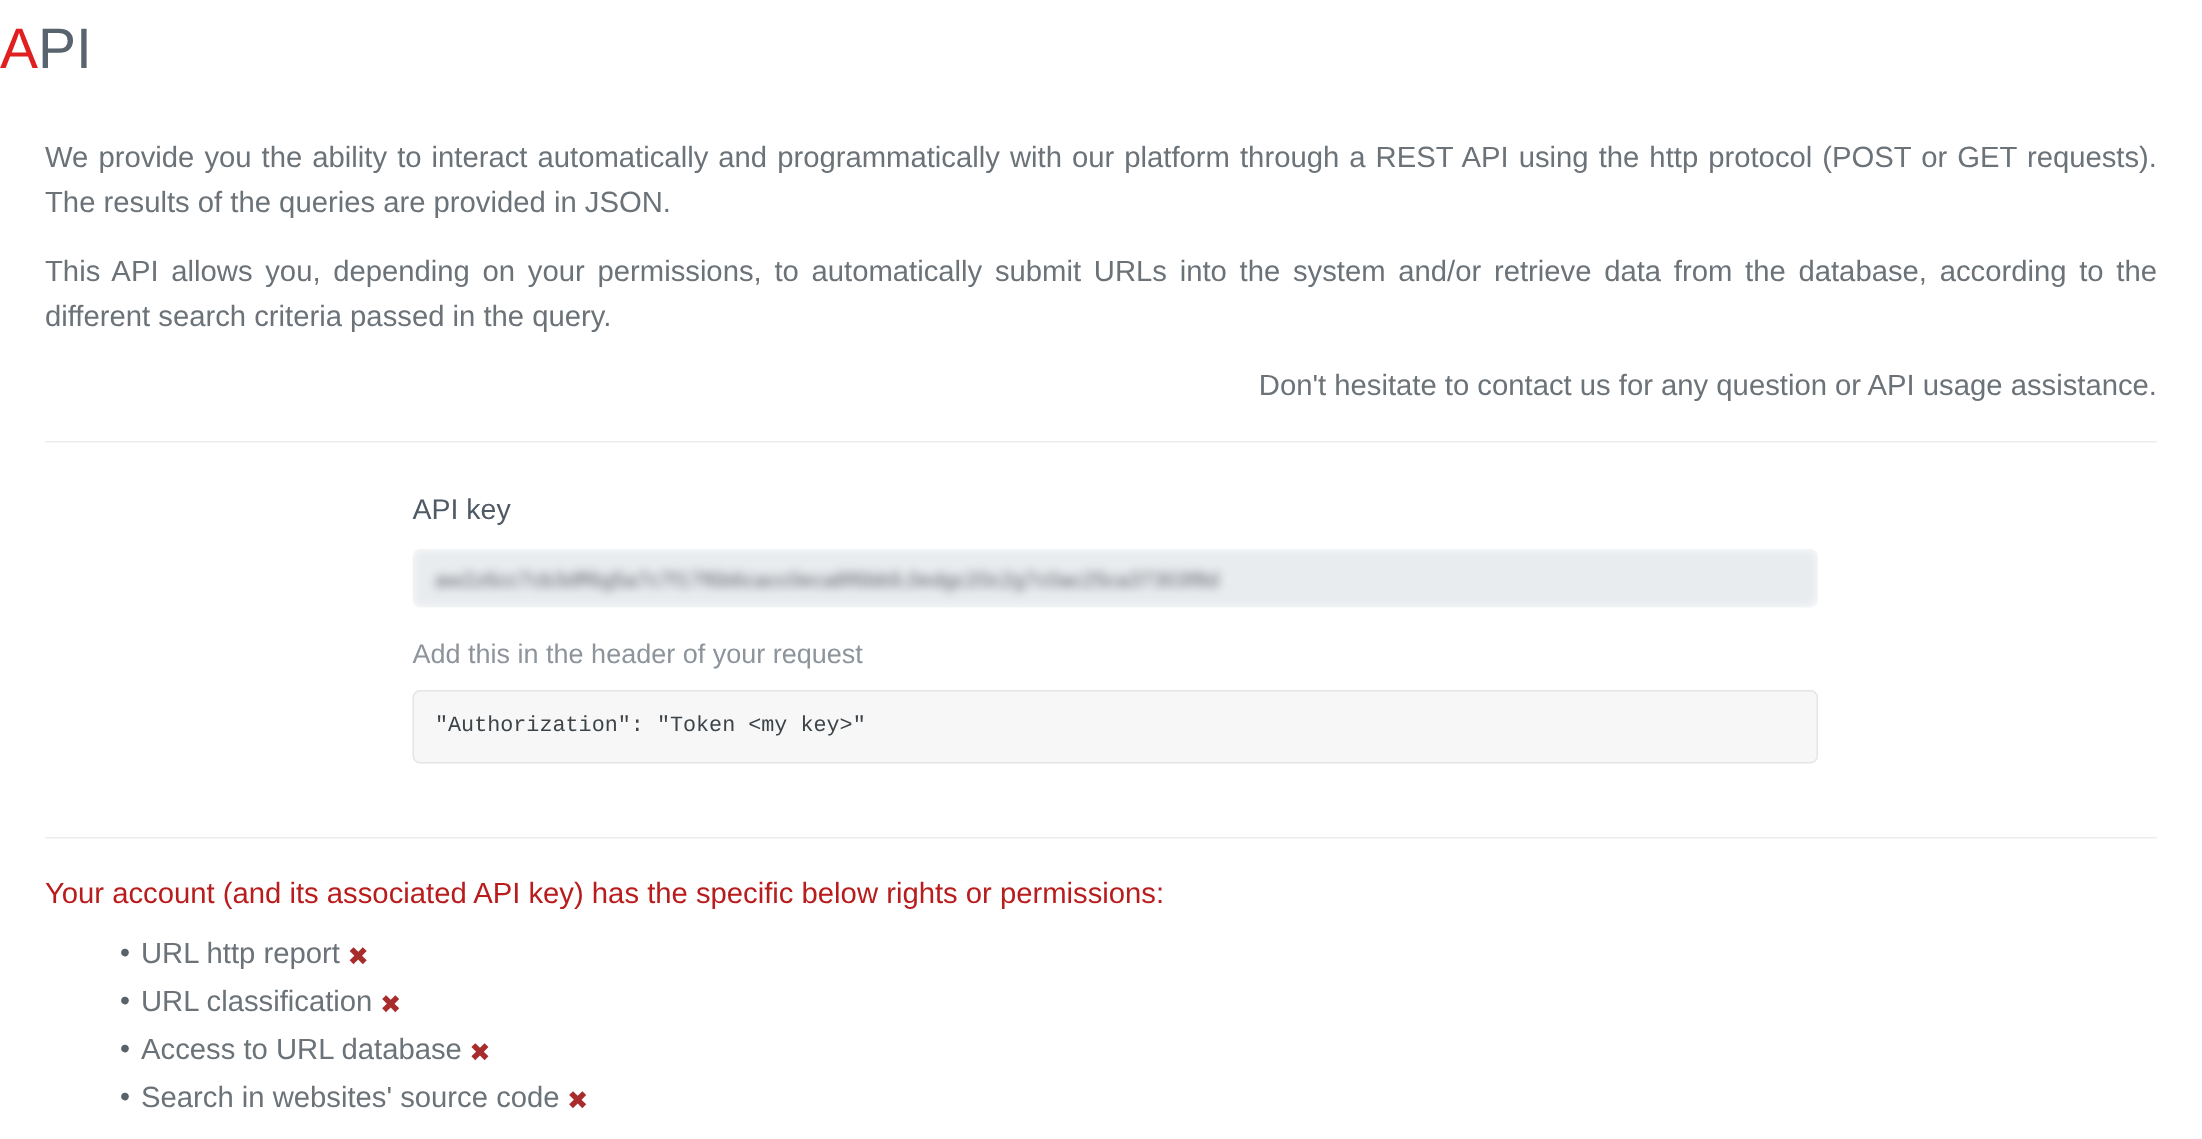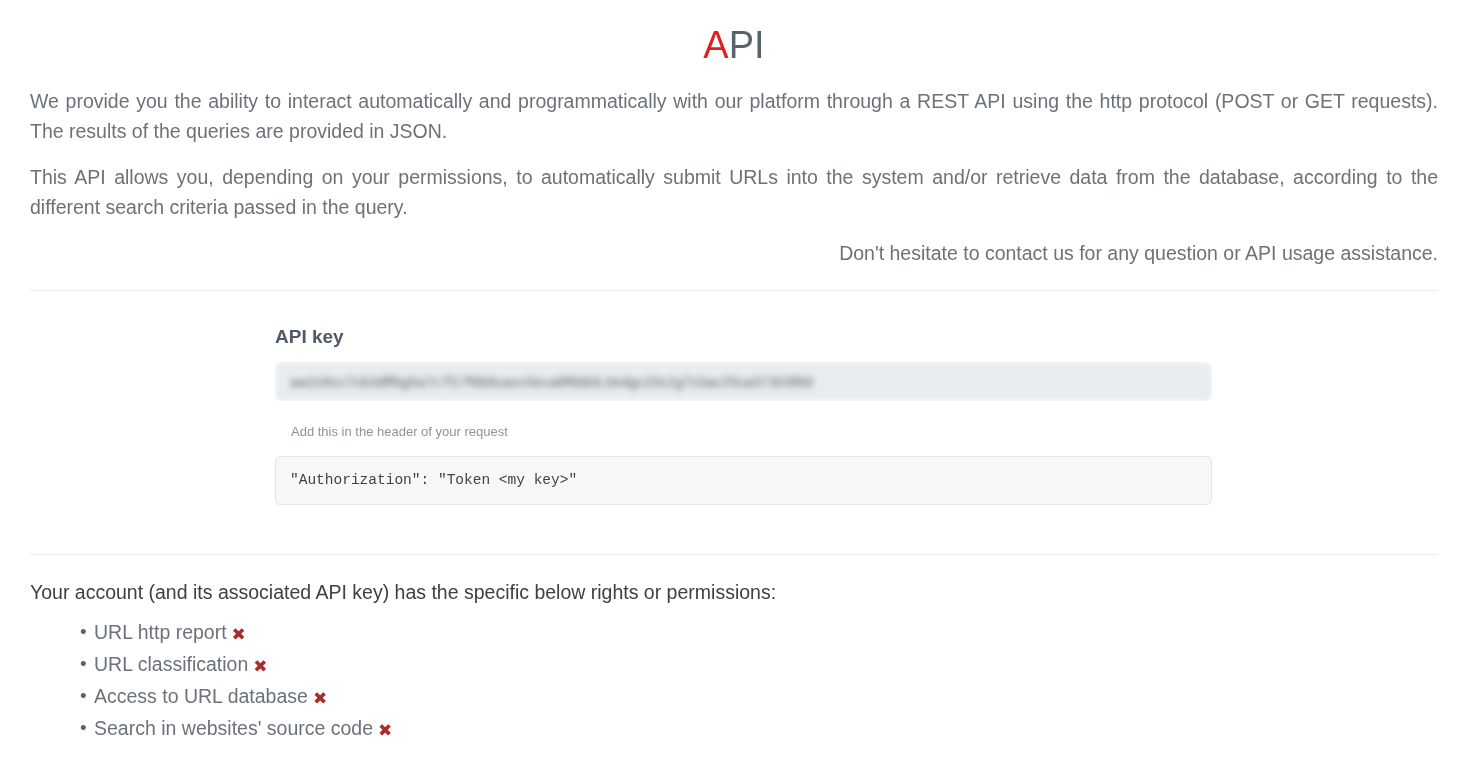--- a/index.html
+++ b/index.html
@@ -20,22 +20,22 @@
   .page {
     position: relative;
     width: 1468px;
     height: 759px;
     padding: 0;
   }
 
   
   .page-title {
     margin: 0;
-    padding-top: 22px;
-    text-align: center;
+    padding-top: 10px;
+    text-align: left;
     font-size: 38px;
     font-weight: 400;
     letter-spacing: 0px;
     line-height: 46px;
     color: #4f5a66;
   }
   .page-title .accent {
     color: #e02020;
   }
   .page-title .rest {
@@ -51,21 +51,21 @@
     font-size: 19.5px;
     line-height: 30px;
     color: #6b7278;
     text-align: justify;
     text-justify: inter-word;
   }
   .intro p.last {
     text-align: right;
     margin-bottom: 0;
   }
-  .intro p:first-child { margin-top: 0; }
+  .intro p:first-child { margin-top: 16px; }
 
   .intro-wrap { padding-top: 18px; }
 
   
   .divider {
     border: 0;
     border-top: 1px solid #ececec;
     margin: 0 30px;
     height: 0;
   }
@@ -76,21 +76,21 @@
   .keyblock {
     padding-left: 275px;
     padding-right: 257px;
     padding-top: 33px;
   }
   .key-label {
     font-size: 19px;
     line-height: 26px;
     color: #4f5a66;
     margin: 0 0 12px 0;
-    font-weight: 700;
+    font-weight: 400;
   }
   .key-input {
     display: block;
     width: 937px;
     height: 39px;
     background: #e9ecef;
     border: 1px solid #dfe2e5;
     border-radius: 5px;
     padding: 0 14px;
     font-family: "Liberation Sans", sans-serif;
@@ -100,24 +100,24 @@
     letter-spacing: 0.2px;
     outline: none;
   }
   .key-input-wrap {
     width: 937px;
     height: 39px;
     overflow: hidden;
     border-radius: 5px;
   }
   .key-hint {
-    font-size: 13px;
+    font-size: 18px;
     line-height: 26px;
     color: #8d949b;
-    margin: 18px 0 11px 16px;
+    margin: 18px 0 11px 0;
   }
   .code-box {
     width: 937px;
     background: #f7f7f8;
     border: 1px solid #e3e5e8;
     border-radius: 5px;
     padding: 13px 14px 14px 14px;
     font-family: "Liberation Mono", monospace;
     font-size: 14.5px;
     line-height: 20px;
@@ -128,21 +128,21 @@
   .keyblock-spacer { height: 49px; }
 
   
   .perms {
     padding: 22px 30px 0 30px;
   }
   .perms-lead {
     margin: 0 0 10px 0;
     font-size: 19.5px;
     line-height: 30px;
-    color: #404040;
+    color: #b91c1c;
   }
   ul.perm-list {
     margin: 0;
     padding-left: 50px;
     list-style: none;
   }
   ul.perm-list li {
     position: relative;
     font-size: 19.5px;
     line-height: 30px;

